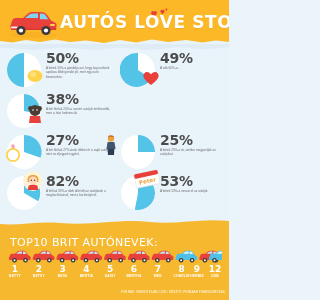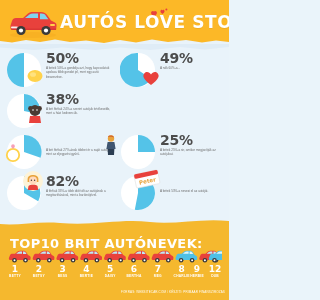--- a/index.html
+++ b/index.html
@@ -53,21 +53,21 @@
   .stat .badge{position:absolute;width:22px;height:22px;}
 
   
   .footer{
     position:absolute;left:0;top:216px;width:229px;height:84px;
     background:#f5b82e;overflow:hidden;
   }
   .footer-wave{position:absolute;left:0;top:0;width:229px;height:14px;}
   .footer-title{
     position:absolute;left:10px;top:20px;
-    color:#ffffff;font-weight:bold;font-size:13px;
+    color:#ffffff;font-weight:normal;font-size:11px;
     letter-spacing:.4px;font-family:"DejaVu Sans", sans-serif;
     white-space:nowrap;
   }
   .carrow{position:absolute;left:8px;top:34px;width:214px;height:14px;}
   .namerow{position:absolute;left:0;top:48px;width:229px;height:24px;}
   .nameitem{position:absolute;width:22px;text-align:center;}
   .rank{
     color:#ffffff;font-weight:bold;font-size:9px;
     font-family:"DejaVu Sans", sans-serif;line-height:10px;
   }
@@ -178,20 +178,21 @@
         <svg class="pie" viewBox="0 0 36 36">
           <circle cx="18" cy="18" r="17" fill="#ffffff"></circle>
           <path d="M18 18 L18 1 A17 17 0 0 1 34.5 23.8 Z" fill="#54c3e8"></path>
         </svg>
       </div>
       <svg class="badge" style="left:0px;top:10px;" viewBox="0 0 22 22">
         <circle cx="11" cy="13" r="6.2" fill="none" stroke="#ffd24a" stroke-width="1.8"></circle>
         <path d="M11 7 L9 4.5 L13 4.5 Z" fill="#f6a0b8"></path>
         <circle cx="11" cy="4" r="1.8" fill="#f6a0b8"></circle>
       </svg>
+      <div class="pct">27%</div>
       <div class="desc">A brit férfiak 27%-ának többet ér a saját autója, mint az eljegyzési gyűrű.</div>
     </div>
 
     <div class="stat" style="left:116px;top:82px;">
       <div class="pie-wrap">
         <svg class="pie" viewBox="0 0 36 36">
           <circle cx="18" cy="18" r="17" fill="#ffffff"></circle>
           <path d="M18 18 L18 1 A17 17 0 0 1 35 18 Z" fill="#54c3e8"></path>
         </svg>
       </div>
@@ -231,20 +232,21 @@
           <path d="M18 18 L18 1 A17 17 0 1 1 14.8 34.7 Z" fill="#54c3e8"></path>
         </svg>
       </div>
       <svg class="badge" style="left:16px;top:-4px;width:30px;height:20px;" viewBox="0 0 30 20">
         <g transform="rotate(-12 15 10)">
           <rect x="3" y="3" width="24" height="14" rx="1.5" fill="#ffffff" stroke="#e0e0e0" stroke-width=".6"></rect>
           <rect x="3" y="3" width="24" height="4.5" rx="1.5" fill="#e8413c"></rect>
           <text x="15" y="14" font-family="DejaVu Sans, sans-serif" font-size="5.5" font-weight="bold" fill="#e8a33c" text-anchor="middle">Peter</text>
         </g>
       </svg>
+      <div class="pct">53%</div>
       <div class="desc">A britek 53%-a nevezi el az autóját.</div>
     </div>
 
   </div>
 
   <div class="footer">
     <svg class="footer-wave" viewBox="0 0 229 14" preserveAspectRatio="none">
       <path d="M0 0 L229 0 L229 5 C200 2 175 9 150 6 C120 2.5 95 10 60 7 C36 5 18 10 0 8 Z" fill="#e9f3fa"></path>
     </svg>
 

